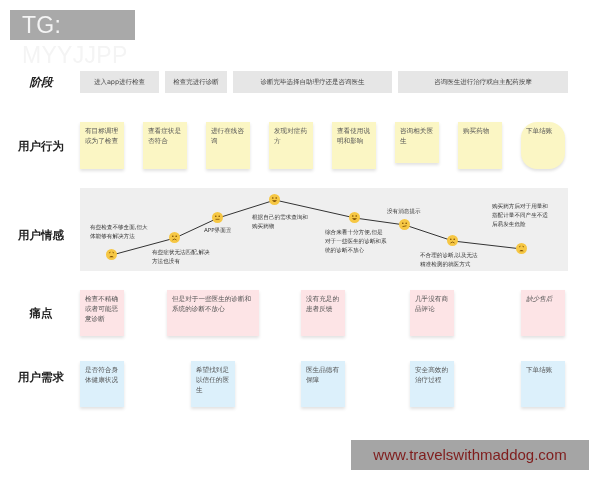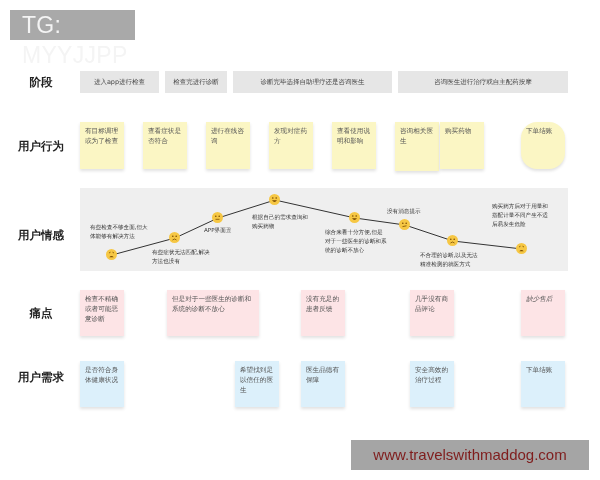--- a/index.html
+++ b/index.html
@@ -16,38 +16,38 @@
   .emo-text { position: absolute; font-size: 5.6px; line-height: 9px; color: #333; white-space: nowrap; }
   .face { position: absolute; width: 11px; height: 11px; border-radius: 50%; background: #f6c744; }
   .face svg { position: absolute; left: 0; top: 0; }
   .watermark { position: absolute; left: 351px; top: 440px; width: 238px; height: 30px; background: #a5a5a5; color: #7f1d1d; font-family: "Liberation Sans", sans-serif; font-size: 15px; line-height: 30px; text-align: center; }
 </style>
 </head>
 <body>
 
 <div class="tg">TG: MYYJJPP</div>
 
-<div class="row-label" style="top:75px;">阶段</div>
+<div class="row-label" style="top:75px;font-style:italic;">阶段</div>
 <div class="row-label" style="top:139px;">用户行为</div>
 <div class="row-label" style="top:228px;">用户情感</div>
 <div class="row-label" style="top:306px;">痛点</div>
 <div class="row-label" style="top:370px;">用户需求</div>
 
 <div class="stage" style="left:80px;width:79px;">进入app进行检查</div>
 <div class="stage" style="left:165px;width:62px;">检查完进行诊断</div>
 <div class="stage" style="left:233px;width:159px;">诊断完毕选择自助理疗还是咨询医生</div>
 <div class="stage" style="left:398px;width:170px;">咨询医生进行治疗或自主配药按摩</div>
 
 <div class="card yellow" style="left:80px;top:122px;width:44px;height:47px;">有目标调理或为了检查</div>
 <div class="card yellow" style="left:143px;top:122px;width:44px;height:47px;">查看症状是否符合</div>
 <div class="card yellow" style="left:206px;top:122px;width:44px;height:47px;">进行在线咨询</div>
 <div class="card yellow" style="left:269px;top:122px;width:44px;height:47px;">发现对症药方</div>
 <div class="card yellow" style="left:332px;top:122px;width:44px;height:47px;">查看使用说明和影响</div>
-<div class="card yellow" style="left:395px;top:122px;width:44px;height:49px;">咨询相关医生</div>
-<div class="card yellow" style="left:440px;top:122px;width:44px;height:47px;">购买药物</div>
+<div class="card yellow" style="left:395px;top:122px;width:44px;height:41px;">咨询相关医生</div>
+<div class="card yellow" style="left:458px;top:122px;width:44px;height:47px;">购买药物</div>
 <div class="card yellow" style="left:521px;top:122px;width:44px;height:47px;border-radius:16px;">下单结账</div>
 
 <div class="emo-panel">
   <svg width="488" height="83" style="position:absolute;left:0;top:0;">
     <polyline points="32,67 95,50 138,30 195,12 275,30 325,37 373,53 442,61" fill="none" stroke="#333" stroke-width="1"></polyline>
   </svg>
 
   <div class="face" style="left:26px;top:61px;">
     <svg width="11" height="11">
         <path d="M3,4 L4.5,3.2 M8,4 L6.5,3.2" stroke="#7a4b00" stroke-width="0.8"></path>
@@ -113,18 +113,18 @@
   <div class="emo-text" style="left:412px;top:14px;width:58px;white-space:normal;">购买药方后对于用量和搭配计量不同产生不适后易发生危险</div>
 </div>
 
 <div class="card pink" style="left:80px;top:290px;width:44px;height:46px;">检查不精确或者可能恶意诊断</div>
 <div class="card pink" style="left:167px;top:290px;width:92px;height:46px;">但是对于一些医生的诊断和系统的诊断不放心</div>
 <div class="card pink" style="left:301px;top:290px;width:44px;height:46px;">没有充足的患者反馈</div>
 <div class="card pink" style="left:410px;top:290px;width:44px;height:46px;">几乎没有商品评论</div>
 <div class="card pink" style="left:521px;top:290px;width:44px;height:46px;font-style:italic;">缺少售后</div>
 
 <div class="card blue" style="left:80px;top:361px;width:44px;height:46px;">是否符合身体健康状况</div>
-<div class="card blue" style="left:191px;top:361px;width:44px;height:46px;margin-left:44px;">希望找到足以信任的医生</div>
+<div class="card blue" style="left:191px;top:361px;width:44px;height:46px;">希望找到足以信任的医生</div>
 <div class="card blue" style="left:301px;top:361px;width:44px;height:46px;">医生品德有保障</div>
 <div class="card blue" style="left:410px;top:361px;width:44px;height:46px;">安全高效的治疗过程</div>
 <div class="card blue" style="left:521px;top:361px;width:44px;height:46px;">下单结账</div>
 
 <div class="watermark">www.travelswithmaddog.com</div>
 
 </body></html>

